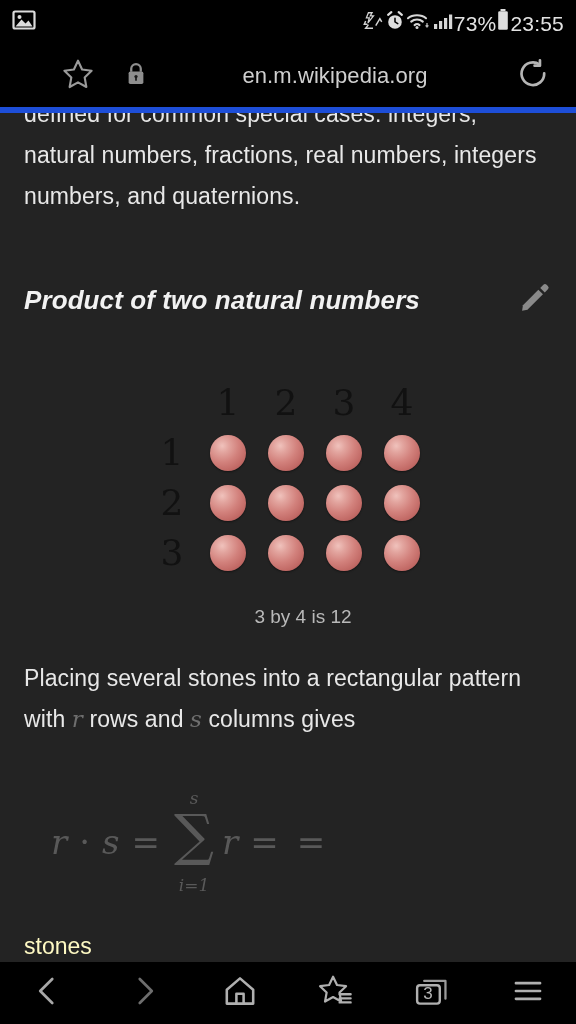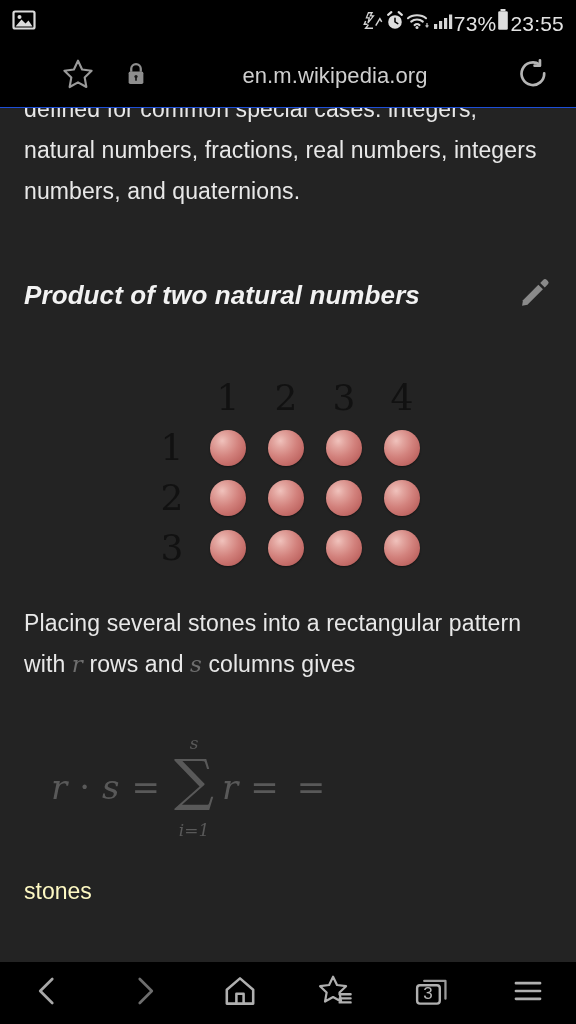--- a/index.html
+++ b/index.html
@@ -49,21 +49,21 @@
   }
   #star-slot { margin-left:22px; }
   #lock-slot { margin-left:6px; }
   #reload-slot { margin-right:16px; }
 
   
   #content {
     position:absolute; left:0; top:107px; width:576px; height:855px;
     background:#232323;
     overflow:hidden;
-    border-top:1px solid #1d4ed8;
+    border-top:6px solid #1d4ed8;
   }
   #content-inner { position:relative; width:576px; }
 
   .para {
     color:#e8e8e8;
     font-size:23px;
     line-height:41px;
     padding:0 24px;
     letter-spacing:.1px;
   }
@@ -359,20 +359,21 @@
               <td>
                     <div class="stone"></div>
                   </td>
               <td>
                     <div class="stone"></div>
                   </td>
             </tr>
           </tbody>
             </table>
         </div>
+        <div class="caption">3 by 4 is 12</div>
       </div>
 
       <p class="para" style="margin-top:30px">
         <span>Placing several stones into a rectangular</span>
         <span>pattern with </span><span style="font-family:'DejaVu Serif',serif;font-style:italic;color:#6e6e6e">r</span><span> rows and </span><span style="font-family:'DejaVu Serif',serif;font-style:italic;color:#6e6e6e">s</span><span> columns gives</span>
       </p>
 
       <div id="formula-block">
         <div id="formula">
           <span class="it">r</span>

